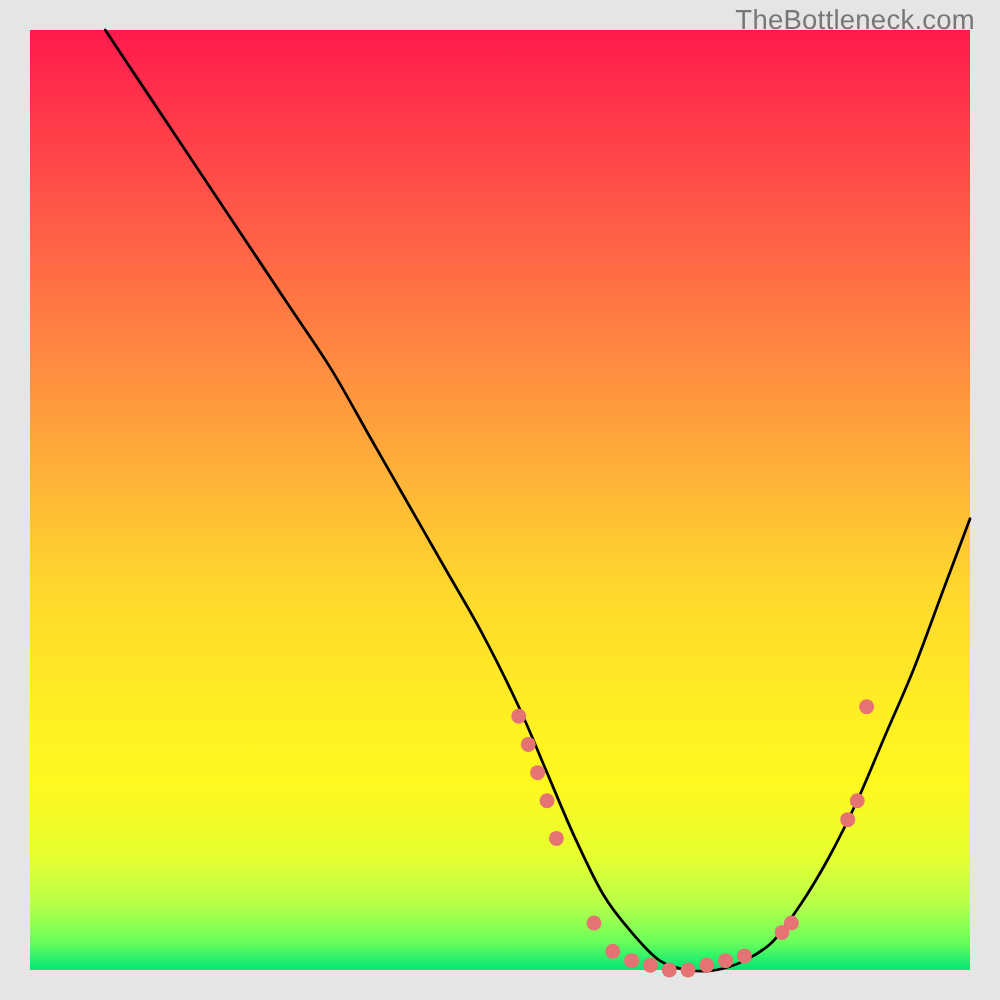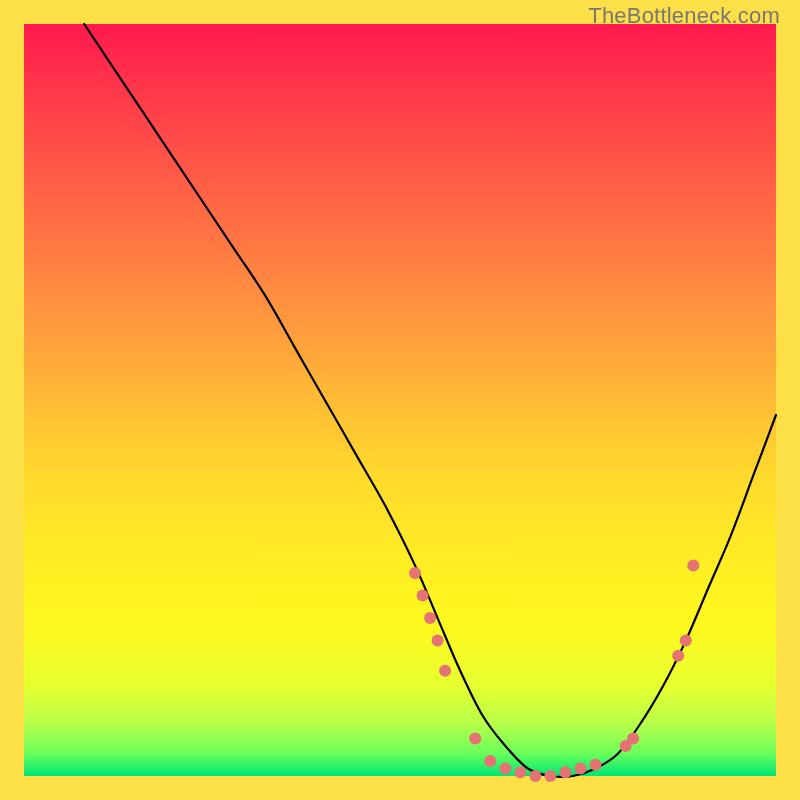--- a/index.html
+++ b/index.html
@@ -8,21 +8,21 @@
     width: 800px;
     height: 800px;
     background: #000;
     overflow: hidden;
     font-family: -apple-system, BlinkMacSystemFont, "Segoe UI", Arial, sans-serif;
   }
   .outer {
     position: relative;
     width: 800px;
     height: 800px;
-    background: #fde047;
+    background: #e5e5e5;
   }
   .plot-area {
     position: absolute;
     left: 24px;
     top: 24px;
     width: 752px;
     height: 752px;
     
     background: linear-gradient(to bottom,
       #ff1a4d 0%,

